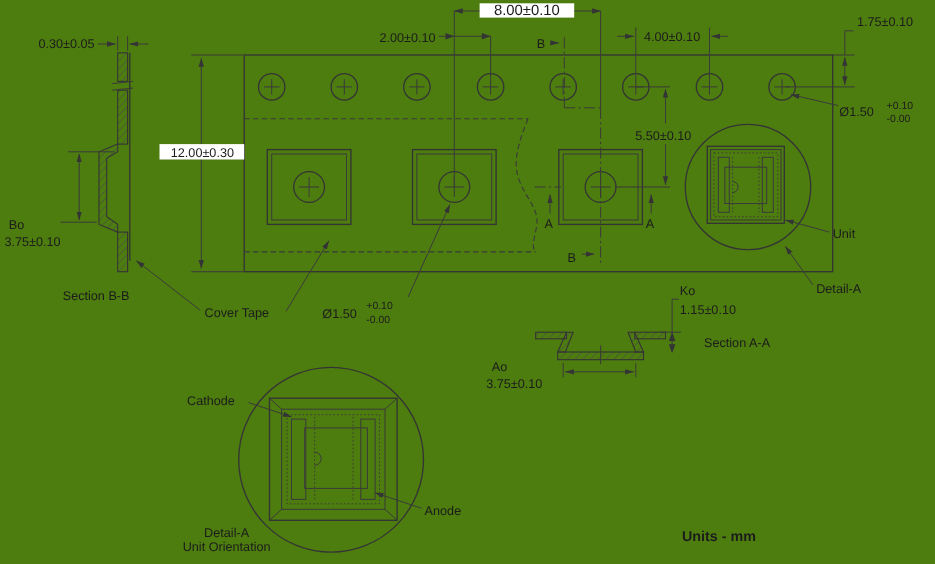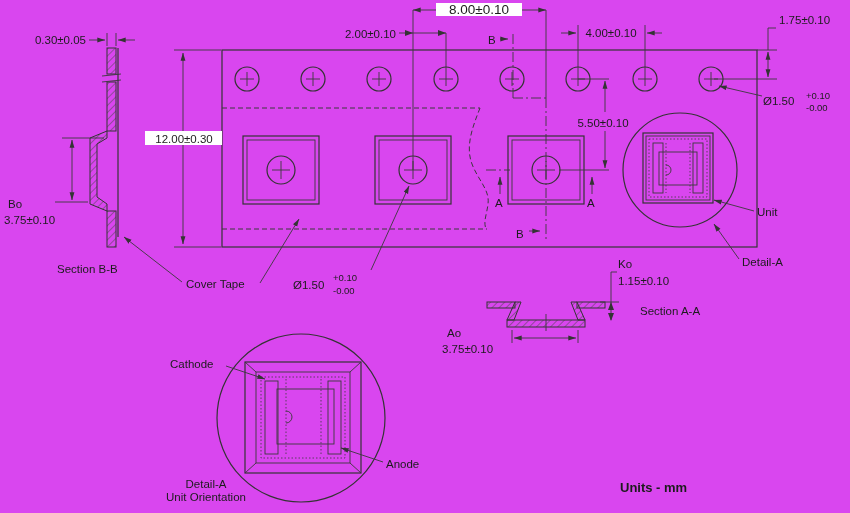--- a/index.html
+++ b/index.html
@@ -1,16 +1,16 @@
 <!DOCTYPE html>
 <html><head>
 <meta charset="utf-8">
 <style>
   html,body{margin:0;padding:0;background:#ffffff;}
-  .stage{position:relative;width:850px;height:513px;background:#d946ef;overflow:hidden;
+  .stage{position:relative;width:850px;height:513px;background:#4d7c0f;overflow:hidden;
          font-family:"Liberation Sans",sans-serif;}
   svg{position:absolute;top:0;left:0;}
   svg text{font-family:"Liberation Sans",sans-serif;fill:#1c1c1c;font-size:11.5px;}
   svg .big{font-size:13.5px;}
   svg .small{font-size:9.5px;}
   svg .bold{font-weight:bold;font-size:13px;}
   .ln{stroke:#343434;stroke-width:1.2;fill:none;}
   .thin{stroke:#3a3a3a;stroke-width:0.9;fill:none;}
   .dash{stroke:#3a3a3a;stroke-width:1;fill:none;stroke-dasharray:5 3;}
   .dashdot{stroke:#3a3a3a;stroke-width:0.9;fill:none;stroke-dasharray:10 3 2 3;}

